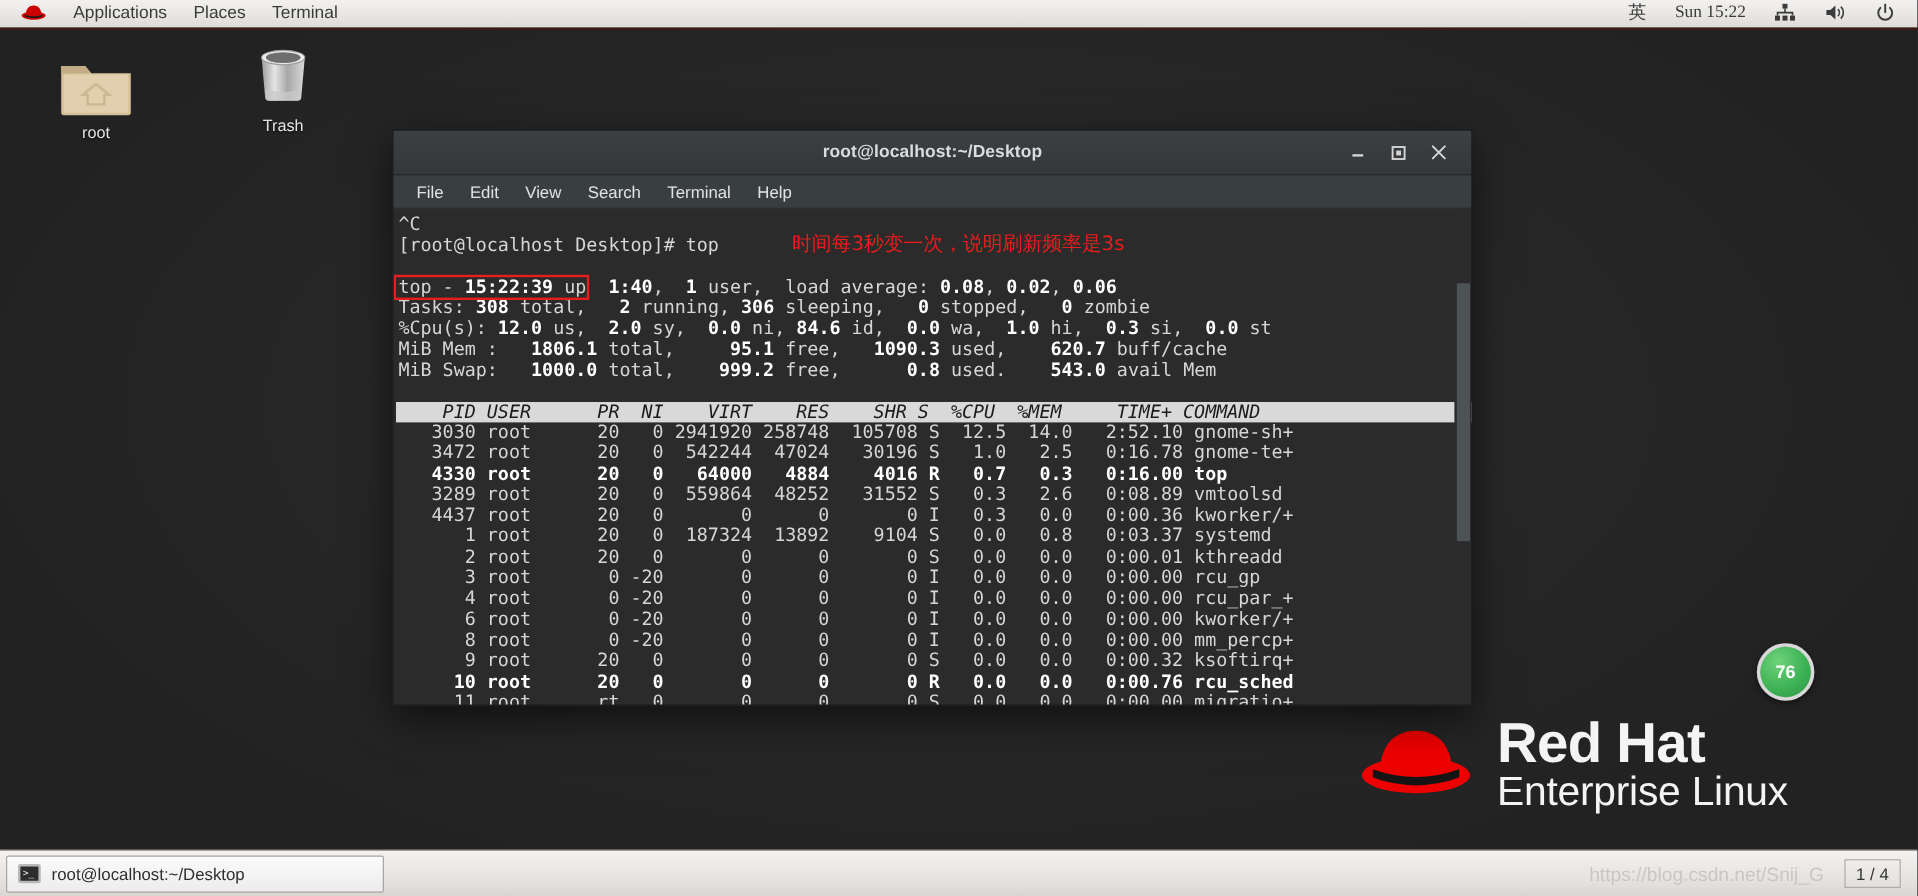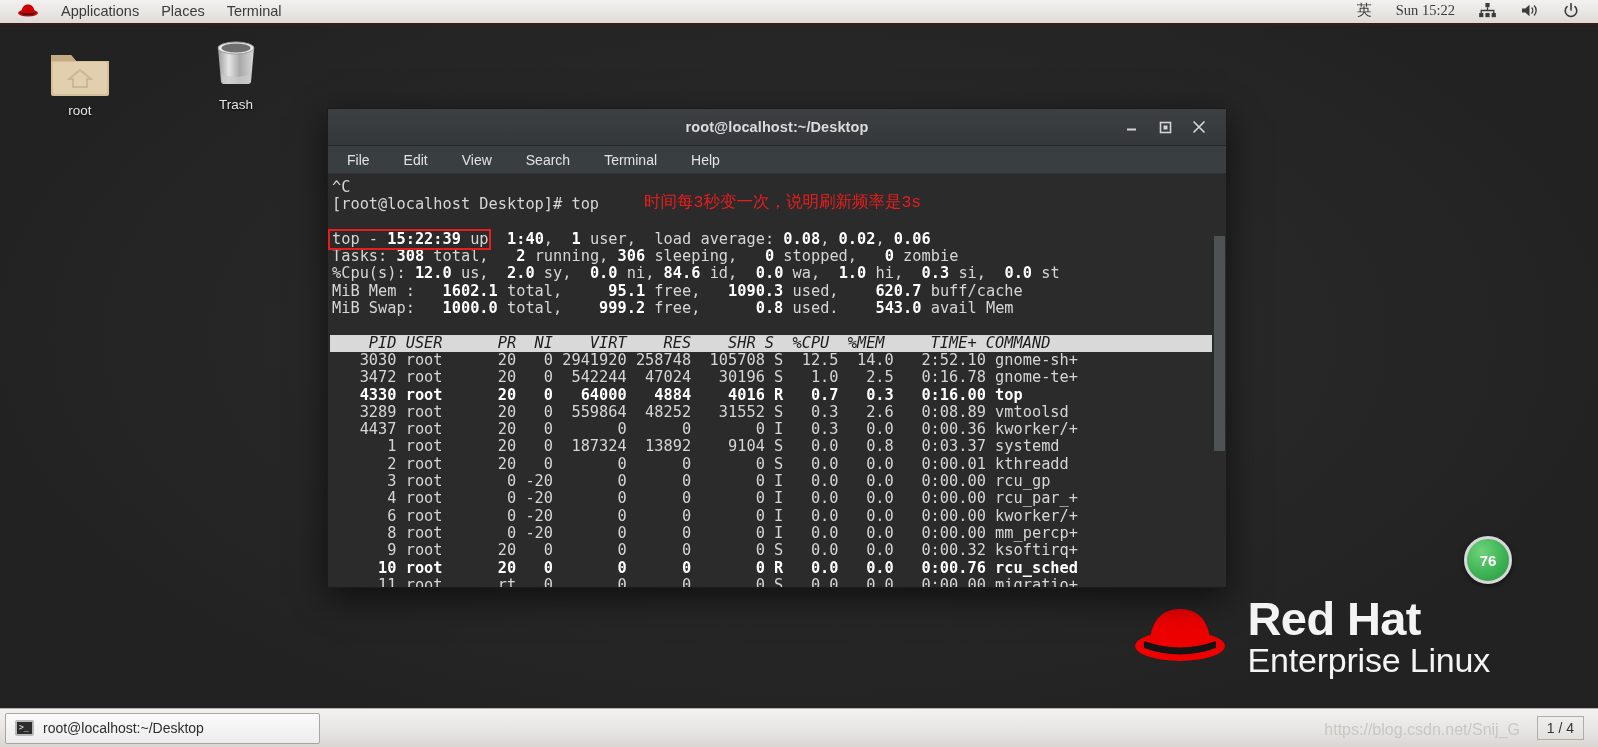--- a/index.html
+++ b/index.html
@@ -71,21 +71,21 @@
     font-size: 14.5px; color: #dcdcdc; font-weight: 600;
     letter-spacing: .1px;
   }
   #win-controls { margin-left:auto; display:flex; align-items:center; gap: 16px; padding-right: 18px; z-index:2;}
   .wbtn { width: 18px; height:18px; display:flex; align-items:center; justify-content:center; color:#d4d4d4; font-size:15px; cursor:pointer;}
   #menubar {
     height: 28px;
     background: #393f41;
     border-bottom: 1px solid #2c3133;
     display: flex; align-items: center;
-    padding-left: 10px; gap: 16px;
+    padding-left: 10px; gap: 4px;
   }
   .menu-item {
     font-size: 14px; color: #e2e2e2;
     padding: 3px 9px; cursor: default;
   }
   #term-body {
     flex: 1;
     background: #2b2b2b;
     position: relative;
     overflow: hidden;
@@ -315,21 +315,21 @@
     </div>
 
     <div id="term-body">
       <div class="tline">^C</div>
       <div class="tline">[root@localhost Desktop]# top</div>
       <div class="tline" style="height:17.3px;"></div>
 
       <div class="tline" id="uptime-line">top - <span class="b">15:22:39</span> up  <span class="b">1:40</span>,  <span class="b">1</span> user,  load average: <span class="b">0.08</span>, <span class="b">0.02</span>, <span class="b">0.06</span></div>
       <div class="tline" id="tasks-line">Tasks: <span class="b">308</span> total,   <span class="b">2</span> running, <span class="b">306</span> sleeping,   <span class="b">0</span> stopped,   <span class="b">0</span> zombie</div>
       <div class="tline" id="cpu-line">%Cpu(s): <span class="b">12.0</span> us,  <span class="b">2.0</span> sy,  <span class="b">0.0</span> ni, <span class="b">84.6</span> id,  <span class="b">0.0</span> wa,  <span class="b">1.0</span> hi,  <span class="b">0.3</span> si,  <span class="b">0.0</span> st</div>
-      <div class="tline" id="mem-line">MiB Mem :   <span class="b">1602.1</span> total,     <span class="b">95.1</span> free,   <span class="b">1090.3</span> used,    <span class="b">620.7</span> buff/cache</div>
+      <div class="tline" id="mem-line">MiB Mem :   <span class="b">1806.1</span> total,     <span class="b">95.1</span> free,   <span class="b">1090.3</span> used,    <span class="b">620.7</span> buff/cache</div>
       <div class="tline" id="swap-line">MiB Swap:   <span class="b">1000.0</span> total,    <span class="b">999.2</span> free,      <span class="b">0.8</span> used.    <span class="b">543.0</span> avail Mem</div>
       <div class="tline" style="height:17.3px;"></div>
 
       <div class="hdrrow">    PID USER      PR  NI    VIRT    RES    SHR S  %CPU  %MEM     TIME+ COMMAND</div>
       <div id="proc-rows">
           <div class="tline">   3030 root      20   0 2941920 258748  105708 S  12.5  14.0   2:52.10 gnome-sh+</div>
           <div class="tline">   3472 root      20   0  542244  47024   30196 S   1.0   2.5   0:16.78 gnome-te+</div>
           <div class="tline b">   4330 root      20   0   64000   4884    4016 R   0.7   0.3   0:16.00 top</div>
           <div class="tline">   3289 root      20   0  559864  48252   31552 S   0.3   2.6   0:08.89 vmtoolsd</div>
           <div class="tline">   4437 root      20   0       0      0       0 I   0.3   0.0   0:00.36 kworker/+</div>
@@ -338,21 +338,21 @@
           <div class="tline">      3 root       0 -20       0      0       0 I   0.0   0.0   0:00.00 rcu_gp</div>
           <div class="tline">      4 root       0 -20       0      0       0 I   0.0   0.0   0:00.00 rcu_par_+</div>
           <div class="tline">      6 root       0 -20       0      0       0 I   0.0   0.0   0:00.00 kworker/+</div>
           <div class="tline">      8 root       0 -20       0      0       0 I   0.0   0.0   0:00.00 mm_percp+</div>
           <div class="tline">      9 root      20   0       0      0       0 S   0.0   0.0   0:00.32 ksoftirq+</div>
           <div class="tline b">     10 root      20   0       0      0       0 R   0.0   0.0   0:00.76 rcu_sched</div>
           <div class="tline">     11 root      rt   0       0      0       0 S   0.0   0.0   0:00.00 migratio+</div>
         </div>
 
       <div id="redbox" style="left: 0px; top: 55px; width: 163px; height: 21px;"></div>
-      <div id="cn-note" style="left: 316px; top: 20px; font-family: Liberation Mono, monospace;">时间每3秒变一次，说明刷新频率是3s</div>
+      <div id="cn-note" style="left: 332px; top: 20px;">时间每3秒变一次，说明刷新频率是3s</div>
 
       <div id="term-scroll">
         <div id="term-thumb"></div>
       </div>
     </div>
   </div>
 
   <div id="bottom-panel">
     <div id="task-button">
       <div class="term-mini">&gt;_</div>

